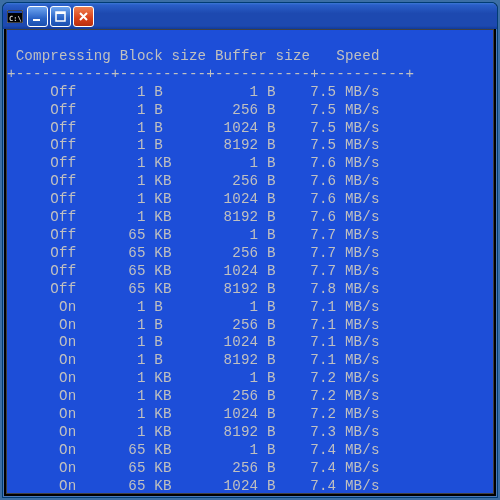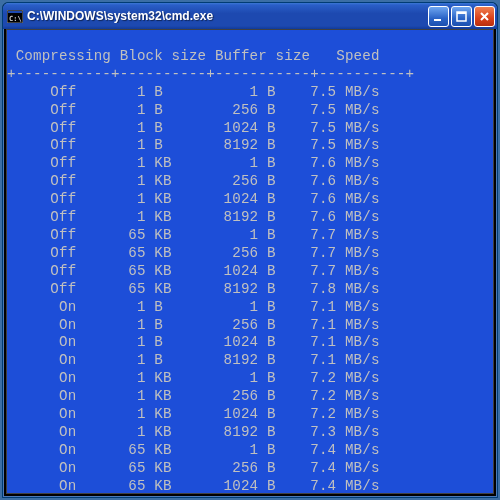--- a/index.html
+++ b/index.html
@@ -93,21 +93,20 @@
 
 <div class="window">
   <div class="titlebar">
     <span class="icon">
       <svg width="16" height="13" viewBox="0 0 16 13">
         <rect x="0" y="0" width="16" height="13" fill="#000" stroke="#888" stroke-width="1"></rect>
         <rect x="1" y="1" width="14" height="2" fill="#1d49b0"></rect>
         <text x="2" y="11" font-family="monospace" font-size="7" fill="#ccc">C:\</text>
       </svg>
     </span>
-    <span class="title">C:\WINDOWS\system32\cmd.exe</span>
     <div class="winbtns">
       <div class="winbtn">
         <svg width="11" height="11" viewBox="0 0 11 11">
             <rect x="1" y="8" width="7" height="2" fill="#fff"></rect>
           </svg>
       </div>
       <div class="winbtn">
         <svg width="11" height="11" viewBox="0 0 11 11">
             <rect x="1" y="1" width="9" height="9" fill="none" stroke="#fff" stroke-width="1.5"></rect>
             <rect x="1" y="1" width="9" height="2" fill="#fff"></rect>

